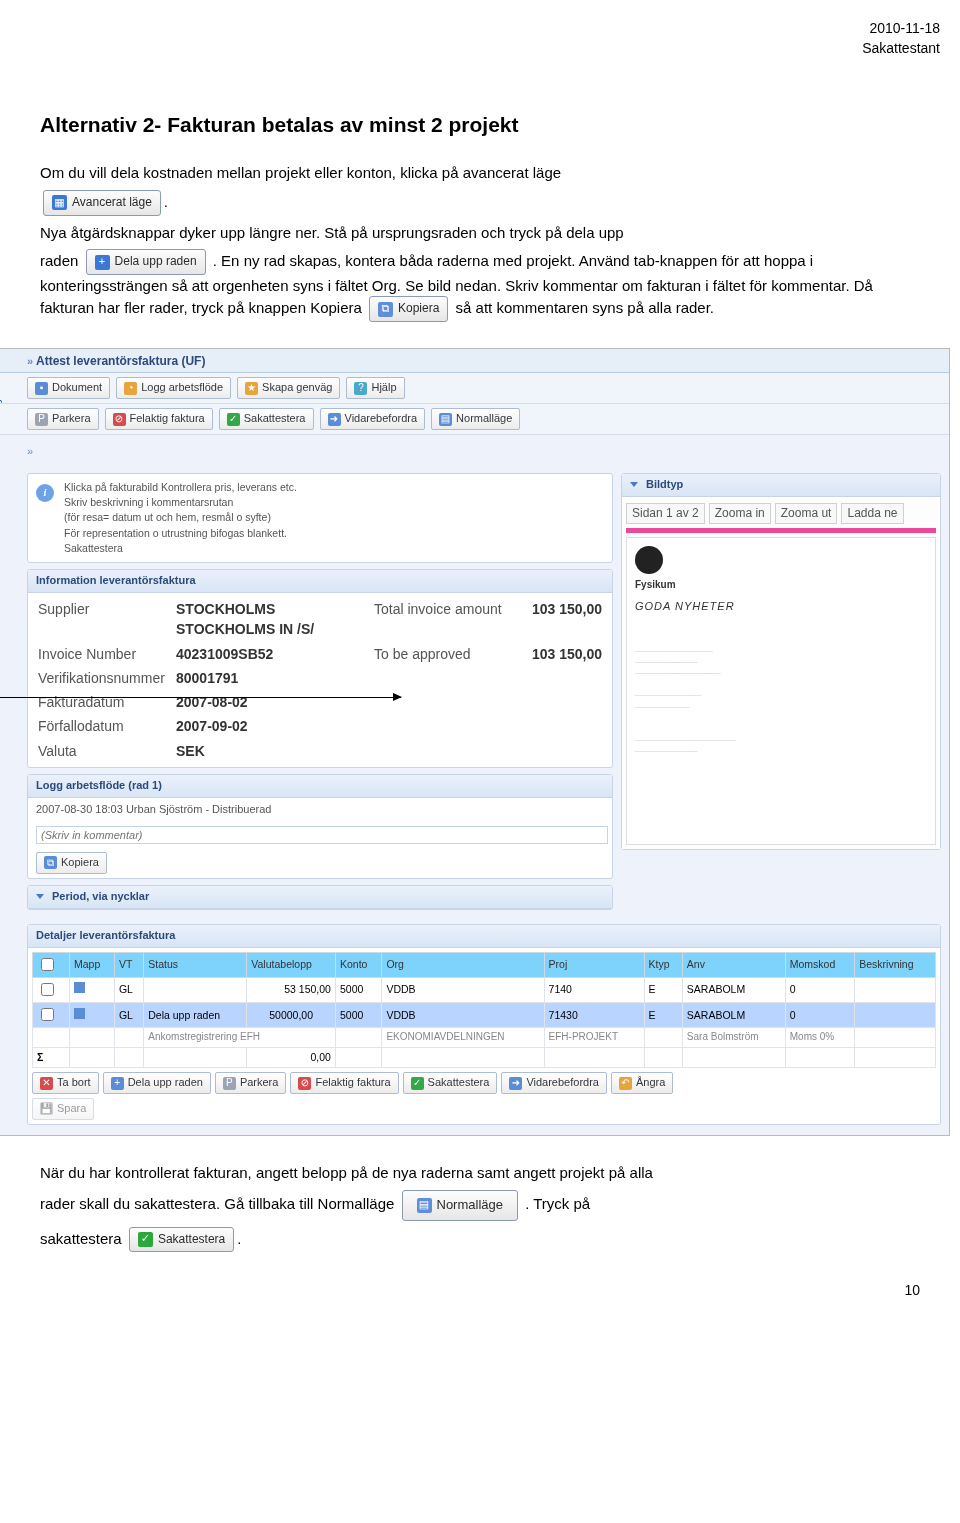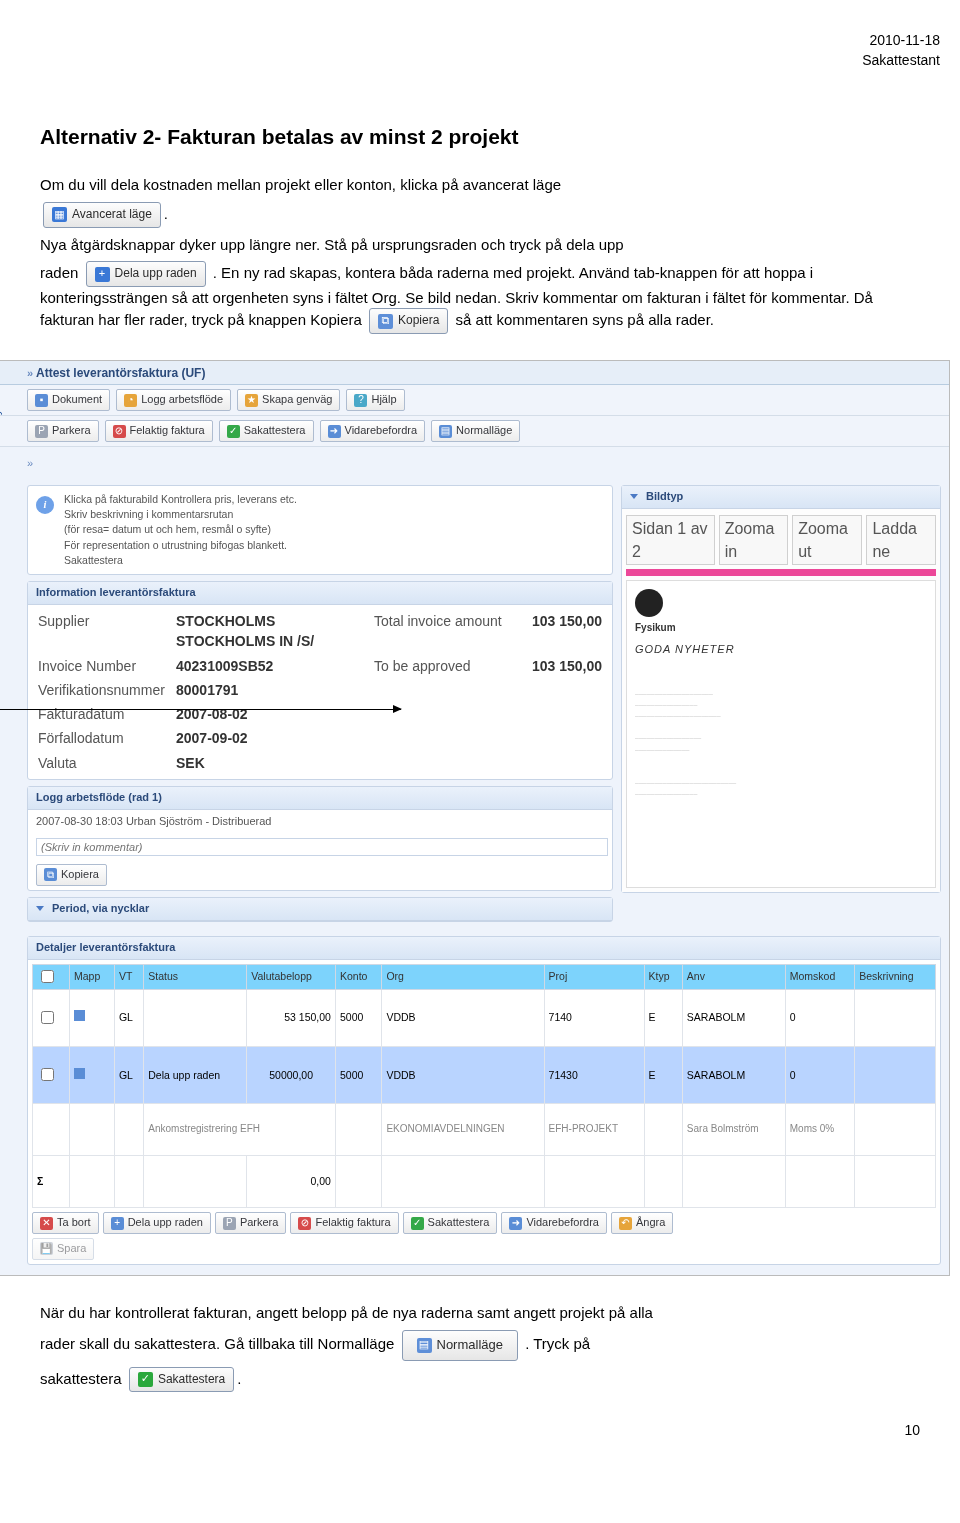--- a/index.html
+++ b/index.html
@@ -1,16 +1,16 @@
 <!DOCTYPE html>
 <html><head>
 <meta charset="utf-8">
 <style>
   body{margin:0;background:#fff;font-family:Arial,Helvetica,sans-serif;color:#000;font-size:15px;line-height:1.45}
-  .page{width:880px;margin:12px auto;padding:30px 40px 50px 40px;position:relative}
+  .page{width:880px;margin:0 auto;padding:30px 40px 50px 40px;position:relative}
   .hdr-right{position:absolute;top:18px;right:20px;font-size:14px;text-align:right}
   h2{font-size:21px;font-weight:bold;margin:80px 0 22px 0}
   p{margin:0 0 6px 0}
   .inline-btn{display:inline-block;vertical-align:middle;margin:0 3px}
   .xp-btn{display:inline-flex;align-items:center;gap:5px;background:linear-gradient(#fdfdfd,#e6e6e6);border:1px solid #8a9bb3;border-radius:3px;padding:3px 8px;font-size:12px;color:#2b2b2b}
   .xp-btn .ico{width:15px;height:15px;display:inline-flex;align-items:center;justify-content:center;font-size:11px;color:#fff;border-radius:2px}
   .ico-grid{background:#3a78d6}
   .ico-plus{background:#3a78d6}
   .ico-copy{background:#5e8fd8}
   .ico-norm{background:#5e8fd8;border-radius:2px}
@@ -31,27 +31,27 @@
   .info-grid .lbl{color:#555}
   .info-grid .val{font-weight:bold}
   .tip-box{background:#fff;border:1px solid #c7d4e6;border-radius:3px;padding:6px 10px 6px 36px;font-size:10.5px;color:#555;position:relative}
   .tip-box .i-ico{position:absolute;left:8px;top:10px;width:18px;height:18px;border-radius:50%;background:#6ea1e8;color:#fff;font-weight:bold;display:flex;align-items:center;justify-content:center;font-family:Georgia,serif;font-style:italic}
   .log-row{background:#fff;border:1px solid #c7d4e6;border-radius:3px;font-size:11px}
   .log-row .hd{background:linear-gradient(#eaf1fb,#d8e5f5);padding:3px 8px;color:#2b4a7a;font-weight:bold;border-bottom:1px solid #c7d4e6}
   .log-row .bd{padding:4px 8px;color:#555}
   .log-row input{width:99%;border:1px solid #c7d4e6;font-size:11px;padding:2px 4px;color:#888;font-style:italic}
   .right-panel{width:340px}
   .bild-body{background:#fdfdfd;padding:4px}
-  .bild-tb{display:flex;gap:4px;font-size:16px;color:#555;padding:2px 0 4px 0;border-bottom:7px solid #ec4899;margin-bottom:4px}
+  .bild-tb{display:flex;gap:4px;font-size:12px;color:#555;padding:2px 0 4px 0;border-bottom:5px solid #ec4899;margin-bottom:4px}
   .bild-tb span{padding:1px 5px;border:1px solid #d0d0d0;background:#f8f8f8}
   .mock-doc{height:290px;background:#fff;border:1px solid #ddd;font-size:8px;color:#888;padding:8px;overflow:hidden;position:relative}
   .mock-doc .logo{width:28px;height:28px;background:#222;border-radius:50%;margin-bottom:4px}
   .detail-table{font-size:10.5px;border-collapse:collapse;width:100%}
   .detail-table th{background:#7dd3fc;border:1px solid #d0d8e4;padding:2px 4px;font-weight:normal;color:#333;text-align:left}
-  .detail-table td{border:1px solid #e0e4ea;padding:18px 4px;background:#fff}
+  .detail-table td{border:1px solid #e0e4ea;padding:2px 4px;background:#fff}
   .detail-table .sel td{background:#b9d4ff}
   .footer-btns{display:flex;gap:4px;padding:4px 0 0 0;flex-wrap:wrap}
   .chev{display:inline-block;width:0;height:0;border-left:4px solid transparent;border-right:4px solid transparent;border-bottom:5px solid #4a79c4;margin-right:4px;transform:rotate(180deg)}
   .annot-line{position:absolute;left:-50px;top:348px;width:470px;height:1px;background:#000}
   .annot-line::after{content:'';position:absolute;right:-1px;top:-4px;border-left:9px solid #000;border-top:4.5px solid transparent;border-bottom:4.5px solid transparent}
   .page-num{text-align:right;margin-top:28px;font-size:14px}
   .chevr{display:inline-block;color:#6a8bc0;font-size:11px}
 </style>
 </head>
 <body>

